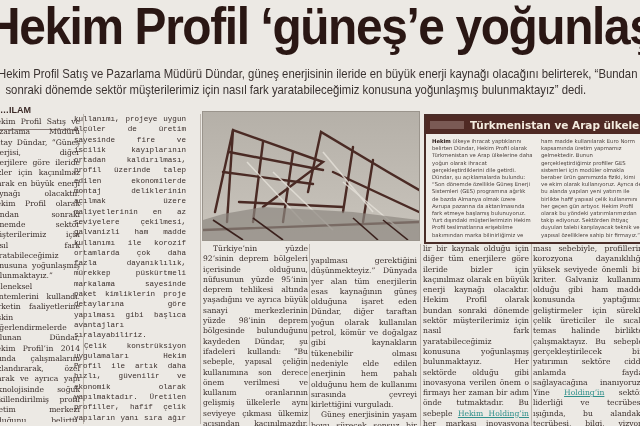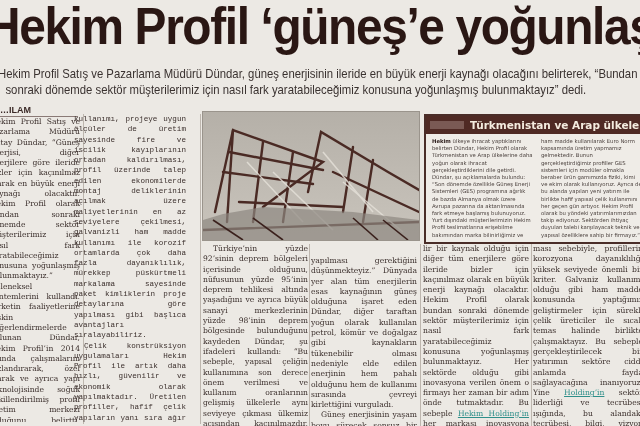--- a/index.html
+++ b/index.html
@@ -23,21 +23,21 @@
     position: absolute; left: -2px; top: 66px; width: 660px;
     font-family: "Liberation Sans", sans-serif;
     font-size: 12.2px; line-height: 16px; color: #3a3230;
     white-space: nowrap;
   }
   .deck div { transform: scaleX(0.93); transform-origin: left top; }
   .section-label {
     position: absolute; left: 0; top: 105px; width: 78px;
     font-family: "Liberation Sans", sans-serif; font-weight: bold;
     font-size: 9px; color: #3b2a27;
-    border-bottom: 1px solid #8a7a76; padding-bottom: 1px;
+    border-bottom: 1px solid #8a7a76; padding-bottom: 14px;
   }
   .col {
     position: absolute;
     font-size: 7.6px; line-height: 10.3px; color: #3b2f2c;
     text-align: justify; overflow: hidden;
   }
   .col p { margin: 0; }
   .col p.indent { text-indent: 10px; }
   .c1 { left: -10px; top: 117px; width: 90px; height: 305px; }
   .c2 { left: 74px; top: 114px; width: 112px; height: 310px; font-family: Liberation Mono, monospace; }

